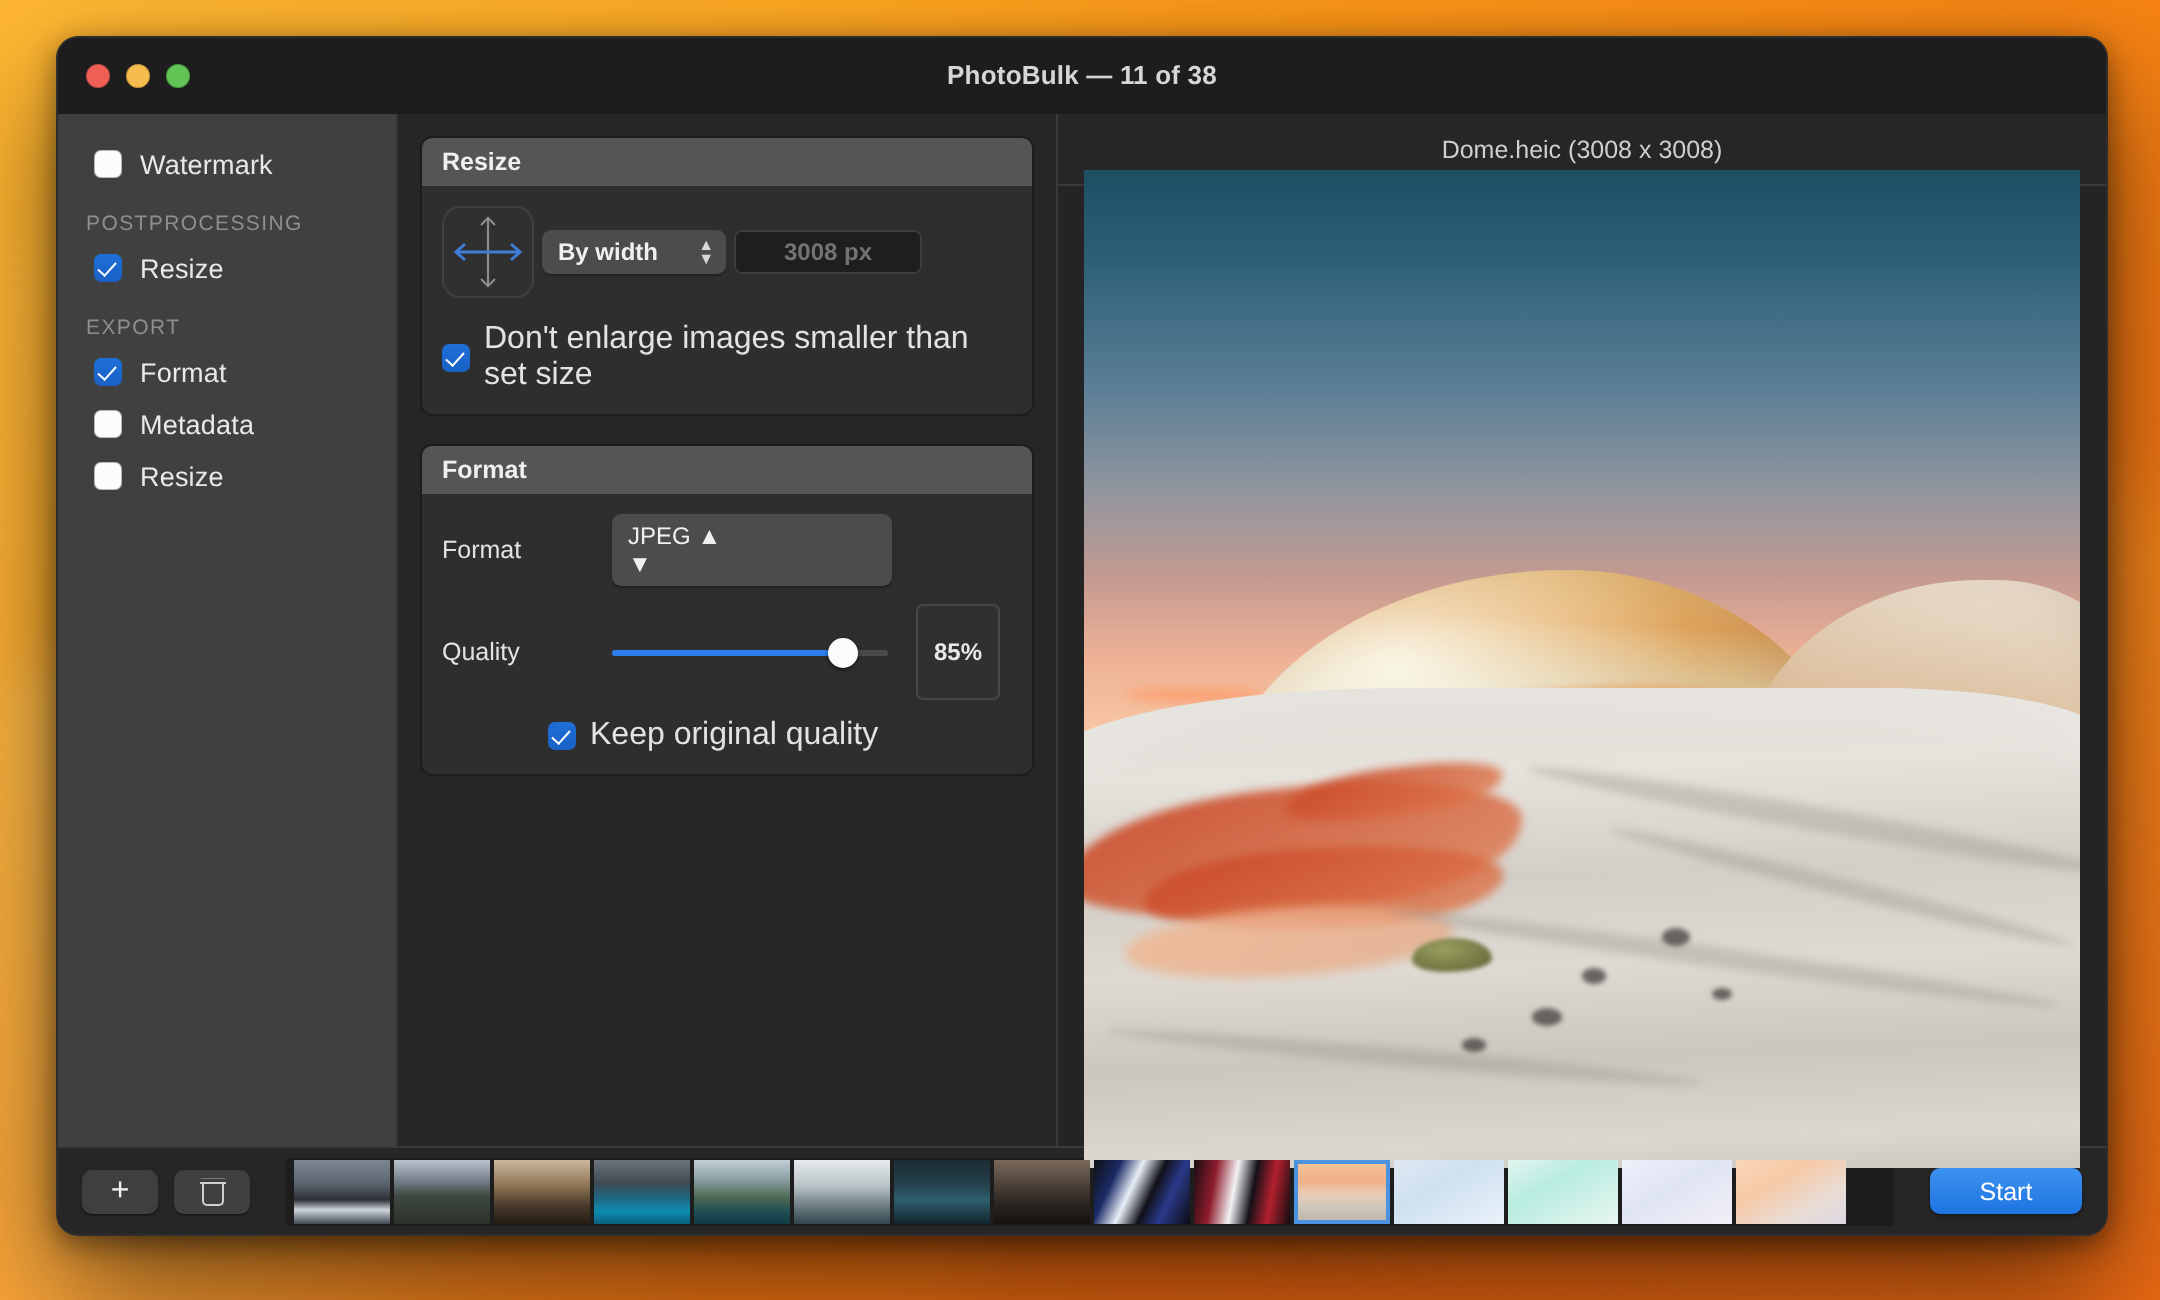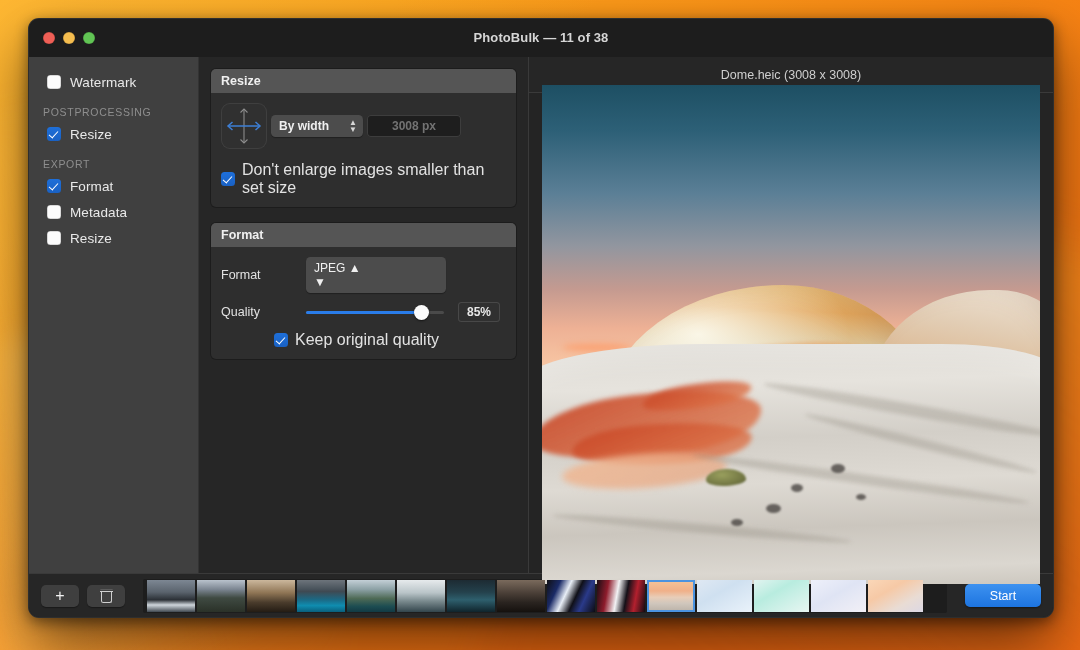--- a/index.html
+++ b/index.html
@@ -338,21 +338,21 @@
     border-radius: 50%;
     box-shadow: 0 1px 2px rgba(0,0,0,0.55);
   }
   .pctfield {
     margin-left: 14px;
     background: #303030;
     border-radius: 3.5px;
     color: #e8e8e8;
     font-size: 12px;
     font-weight: bold;
-    padding: 3px 8px;
+    padding: 17px 8px;
     min-width: 42px;
     text-align: center;
     box-shadow: inset 0 0 0 1px #484848;
     cursor: text;
   }
 
   
   #preview {
     flex: 1 1 auto;
     background: #262626;

